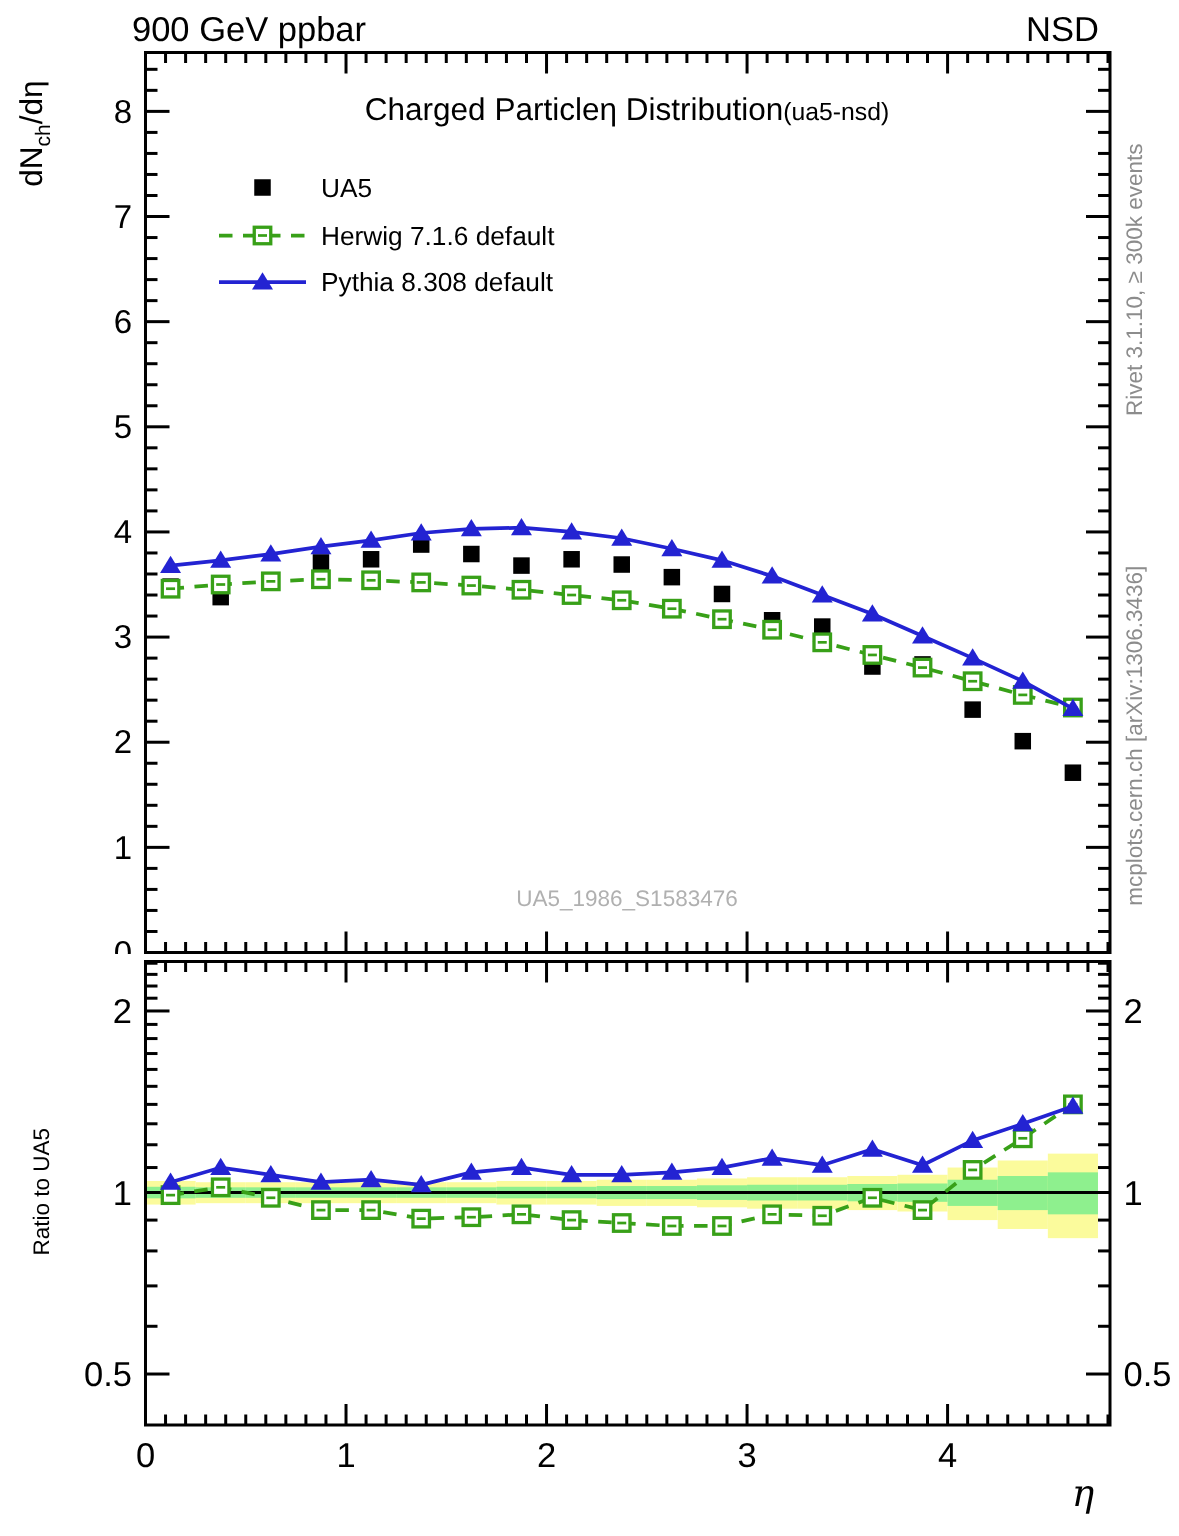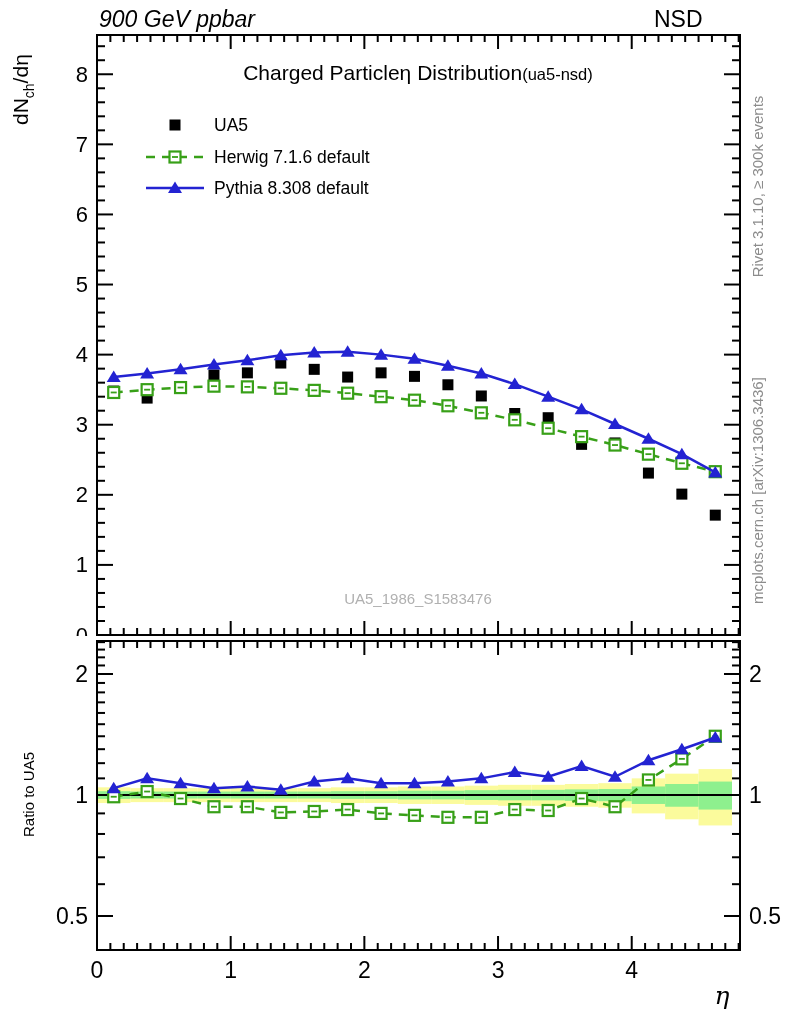--- a/index.html
+++ b/index.html
@@ -1,20 +1,20 @@
 <!DOCTYPE html>
 <html><head>
 <meta charset="utf-8">
 <style>
   html,body{margin:0;padding:0;background:#fff;}
   #page{position:relative;width:786px;height:1024px;background:#ffffff;overflow:hidden;
         font-family:"Liberation Sans", sans-serif;color:#000;}
   .hdr{position:absolute;top:6px;font-size:23px;font-weight:400;}
-  #hdr-left{left:99px;font-style:italic;}
-  #hdr-right{left:654px;}
+  #hdr-left{left:88px;}
+  #hdr-right{left:684px;}
   .rot{position:absolute;transform:rotate(-90deg);white-space:nowrap;text-align:center;}
   .sidegray{font-size:15px;color:#8c8c8c;}
   #ytitle-main{left:-32px;top:76px;width:110px;font-size:21px;}
   #ytitle-main sub{font-size:14px;}
   #ytitle-ratio{left:-52px;top:786px;width:160px;font-size:15px;}
   #rivet-label{left:601px;top:178px;width:312px;}
   #mcplots-label{left:607px;top:482px;width:300px;}
   svg{position:absolute;left:0;overflow:hidden;}
   #main-svg{top:30px;}
   #ratio-svg{top:636px;}

